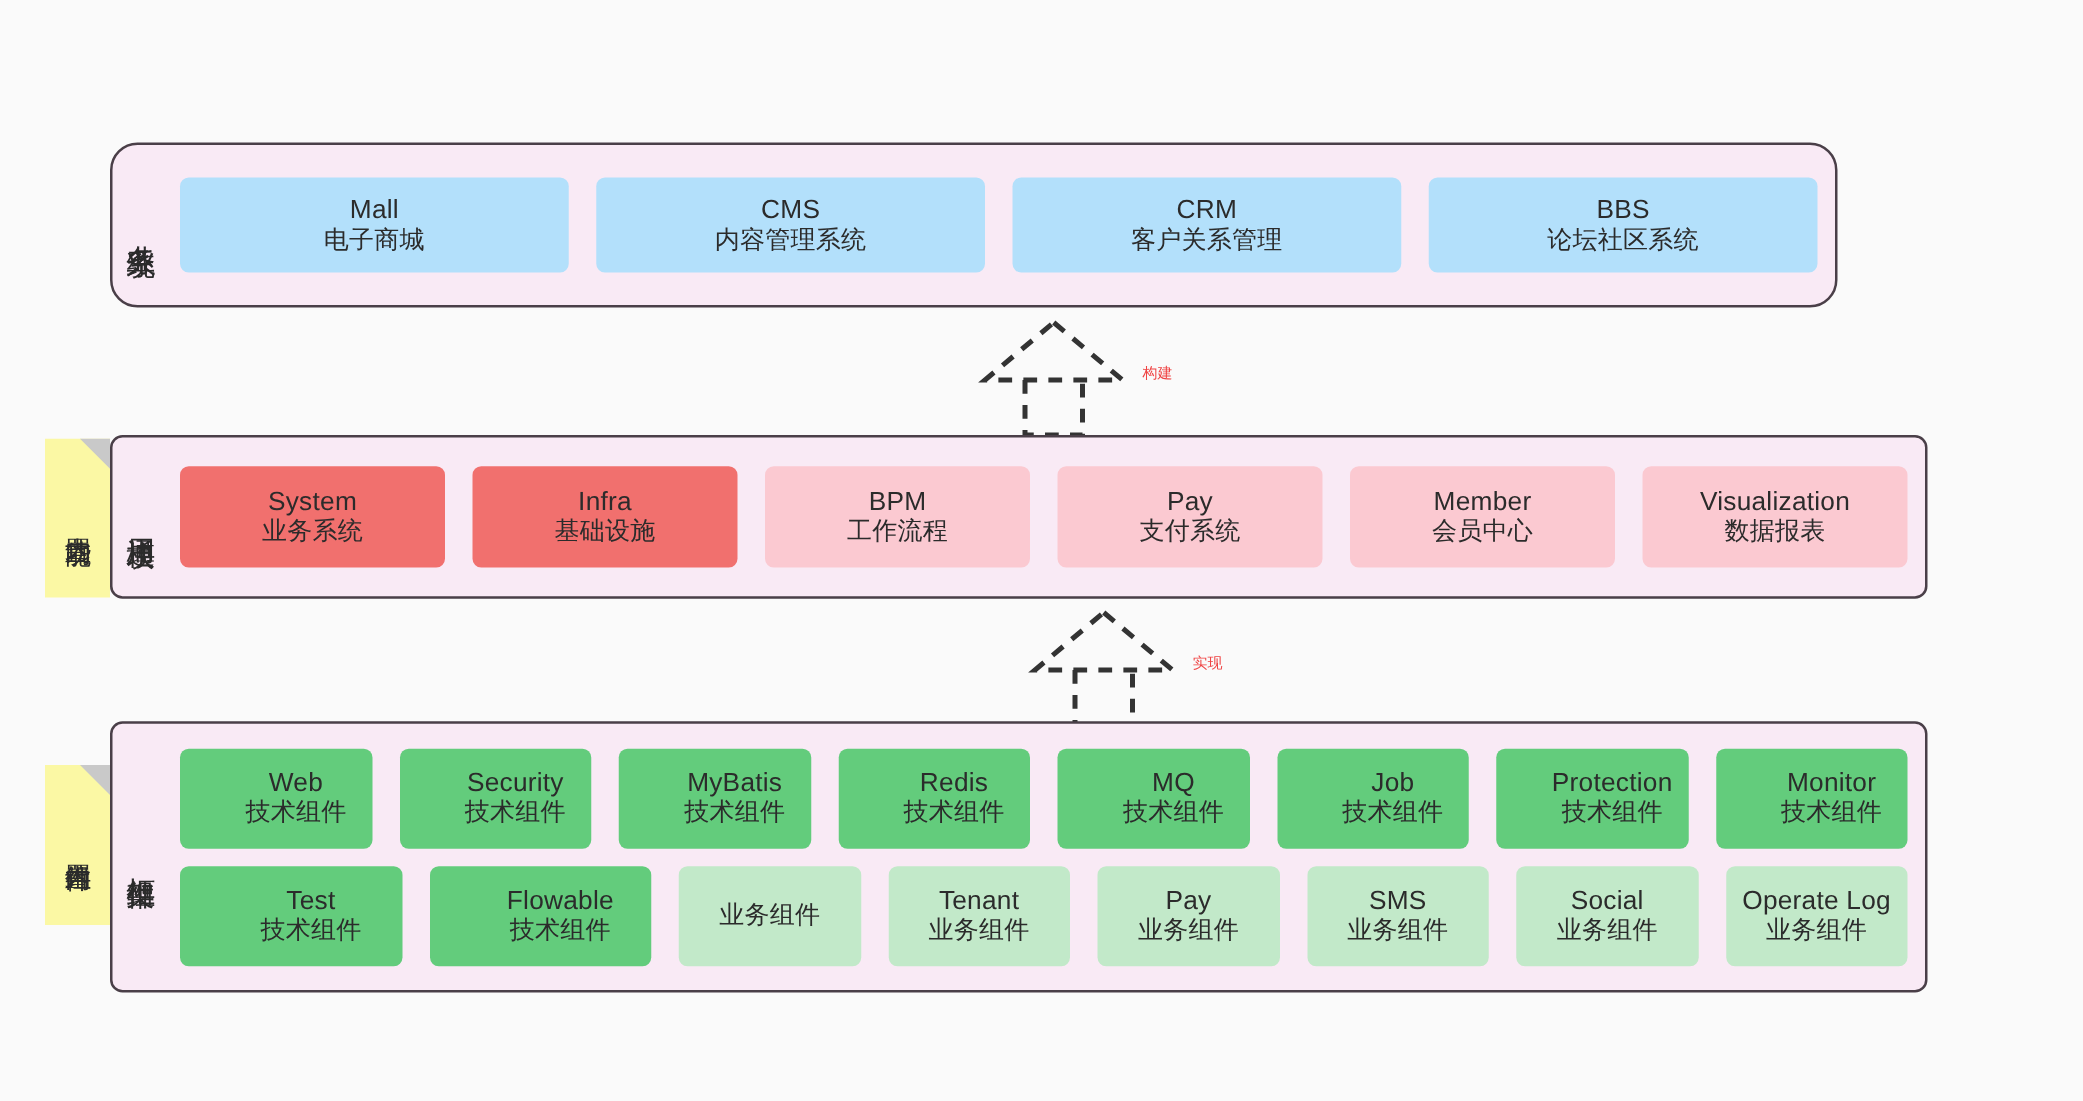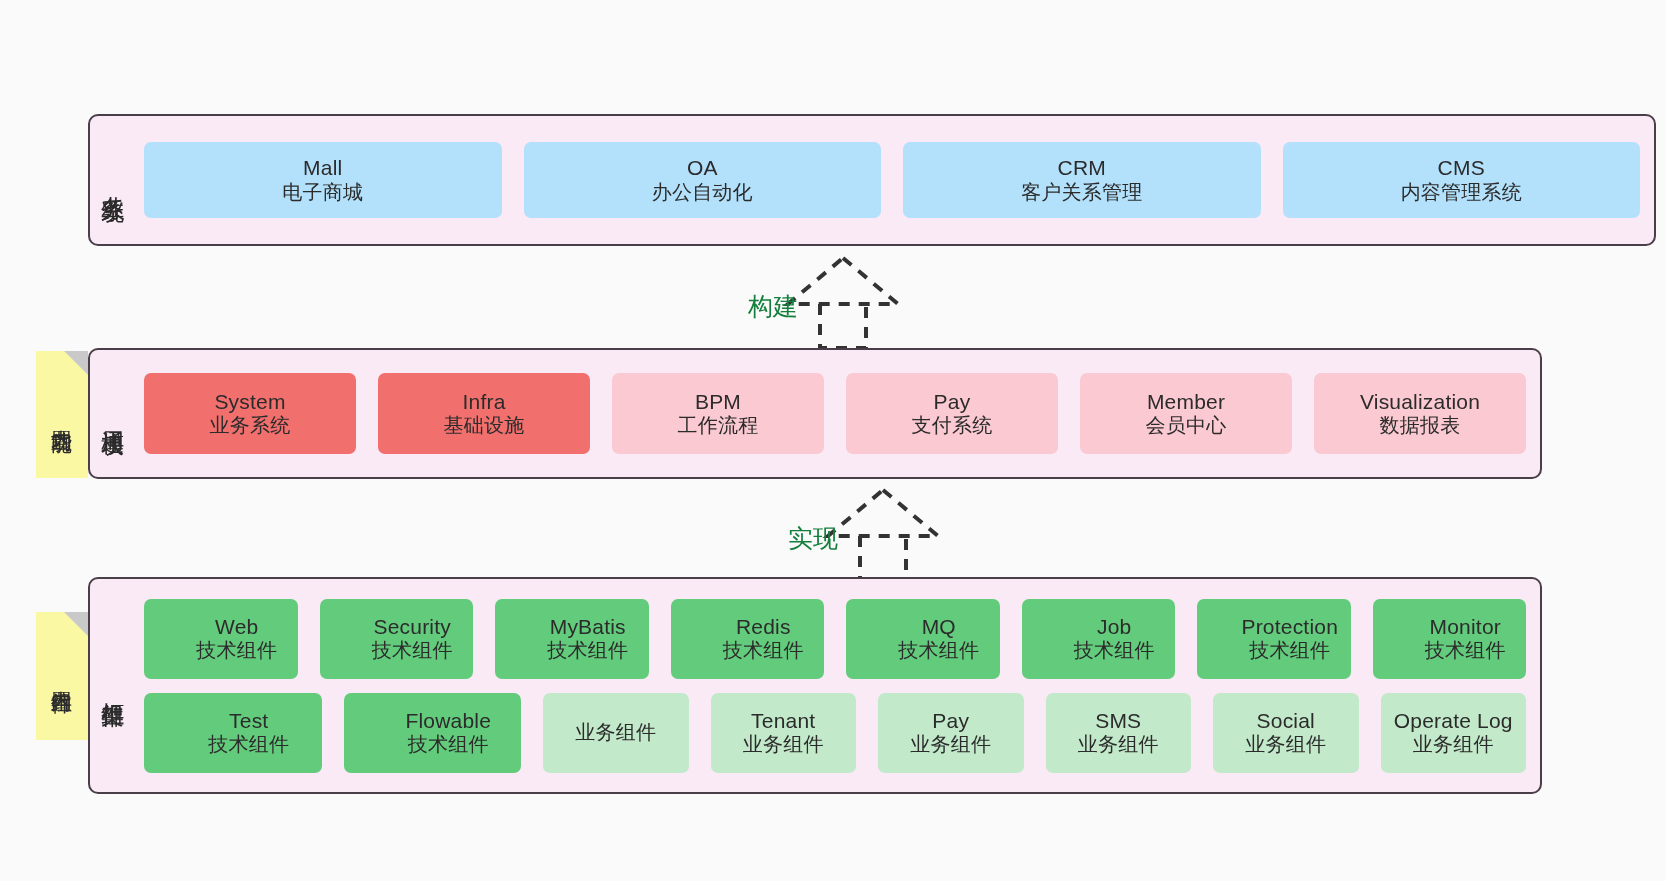--- a/index.html
+++ b/index.html
@@ -80,21 +80,21 @@
 
   
   .c-blue       { background: #b3e0fb; }
   .c-red        { background: #f1706e; }
   .c-pink       { background: #fbc9d1; }
   .c-green      { background: #63cc7c; padding-left: 38px; }
   .c-lightgreen { background: #c2e9c9; }
 
   
   #layer-business {
-    left: 88px;  top: 114px;  width: 1568px;  height: 132px;
+    left: 88px;  top: 114px;  width: 1382px;  height: 132px; border-radius: 22px;
   }
   #layer-business .card-row { height: 76px; }
 
   
   #layer-common {
     left: 88px;  top: 348px;  width: 1454px;  height: 131px;
   }
   #layer-common .card-row { height: 81px; }
 
   
@@ -129,52 +129,52 @@
   #note-builtin-features { left: 36px; top: 351px; width: 52px; height: 127px; }
   #note-builtin-components { left: 36px; top: 612px; width: 52px; height: 128px; }
 
   
   .uml-arrow {
     position: absolute;
   }
   .uml-arrow .arrow-label {
     position: absolute;
     left: 0; right: 0;
-    text-align: left;
-    font-size: 25px;
-    color: #15803d;
+    text-align: right;
+    font-size: 12px;
+    color: #ef4444;
     background: transparent;
   }
   #arrow-build    { left: 748px; top: 252px; width: 190px; height: 100px; }
   #arrow-build .arrow-label { top: 38px; }
   #arrow-implement{ left: 788px; top: 484px; width: 190px; height: 100px; }
   #arrow-implement .arrow-label { top: 38px; }
 </style>
 </head>
 <body>
 
 <div class="layer" id="layer-business">
   <div class="layer-label">业务系统</div>
   <div class="layer-cards">
     <div class="card-row">
       <div class="card c-blue">
         <span class="t1">Mall</span>
         <span class="t2">电子商城</span>
       </div>
       <div class="card c-blue">
-        <span class="t1">OA</span>
-        <span class="t2">办公自动化</span>
+        <span class="t1">CMS</span>
+        <span class="t2">内容管理系统</span>
       </div>
       <div class="card c-blue">
         <span class="t1">CRM</span>
         <span class="t2">客户关系管理</span>
       </div>
       <div class="card c-blue">
-        <span class="t1">CMS</span>
-        <span class="t2">内容管理系统</span>
+        <span class="t1">BBS</span>
+        <span class="t2">论坛社区系统</span>
       </div>
     </div>
   </div>
 </div>
 
 <div class="uml-arrow" id="arrow-build">
   <svg width="190" height="100" viewBox="0 0 190 100">
     <path d="M 95 6 L 150 52 L 40 52 Z" fill="none" stroke="#333333" stroke-width="4" stroke-dasharray="11 9"></path>
     <path d="M 72 52 L 72 96 L 118 96 L 118 52" fill="none" stroke="#333333" stroke-width="4" stroke-dasharray="11 9"></path>
   </svg>

